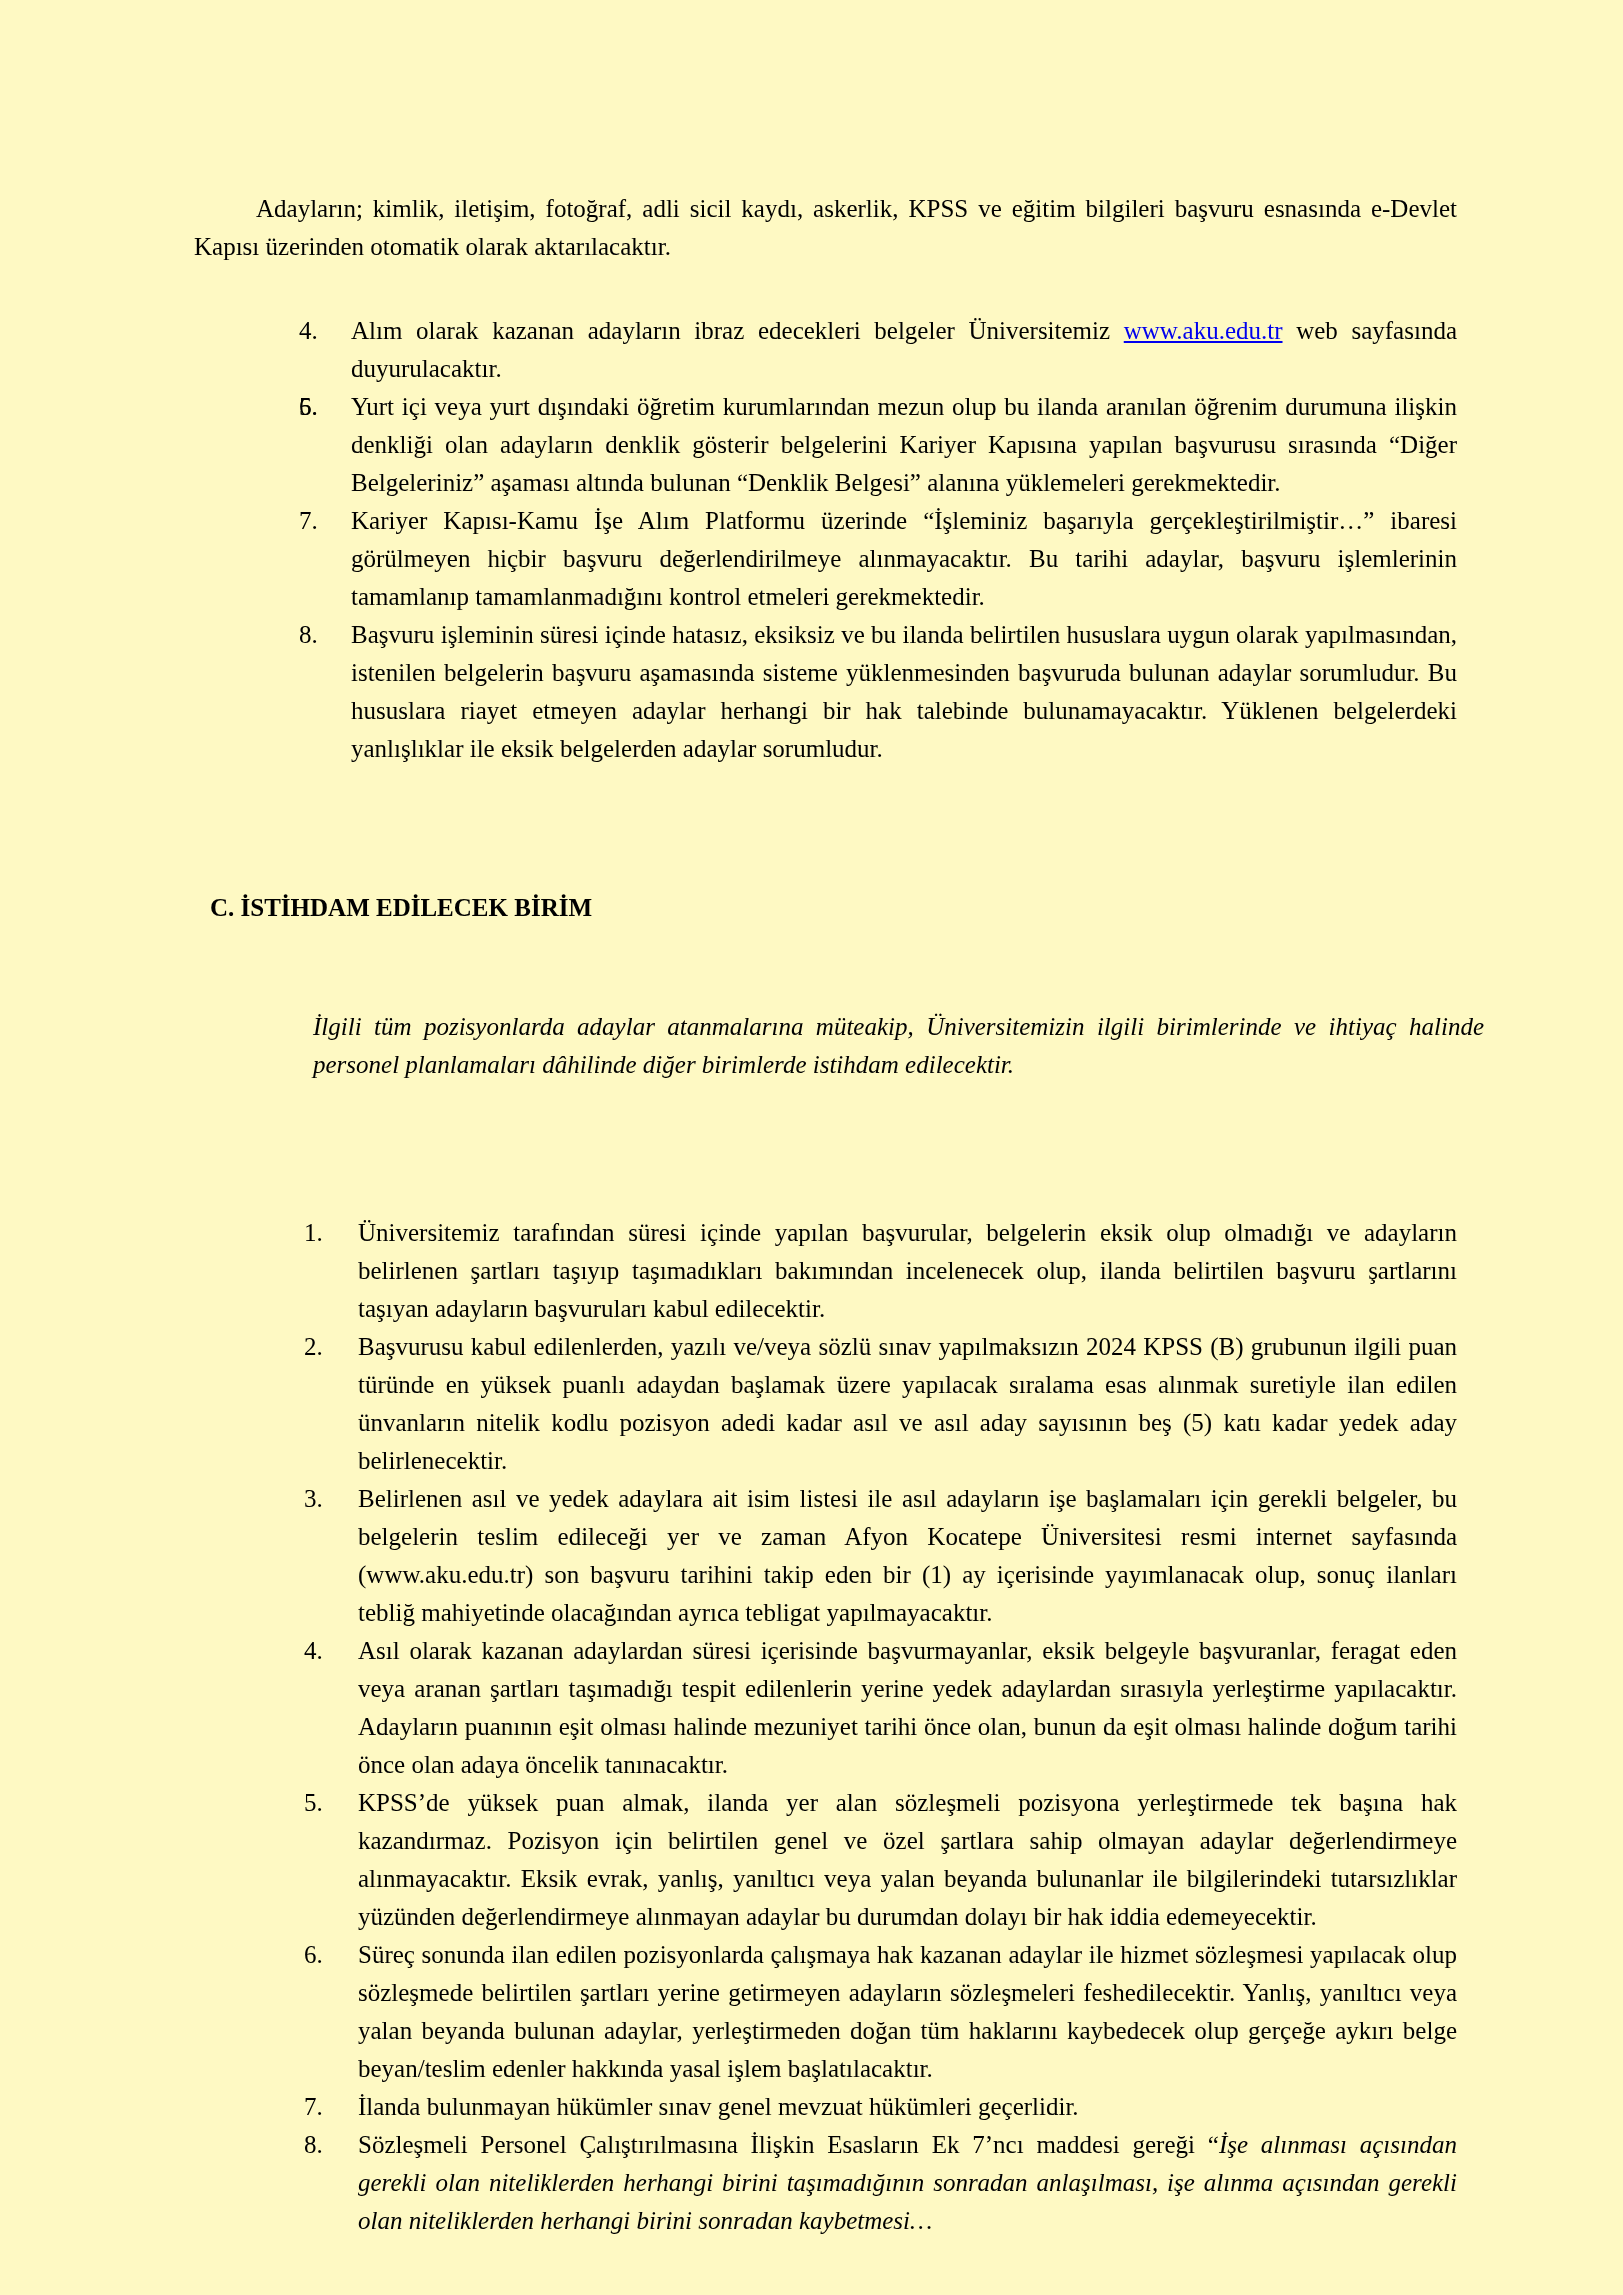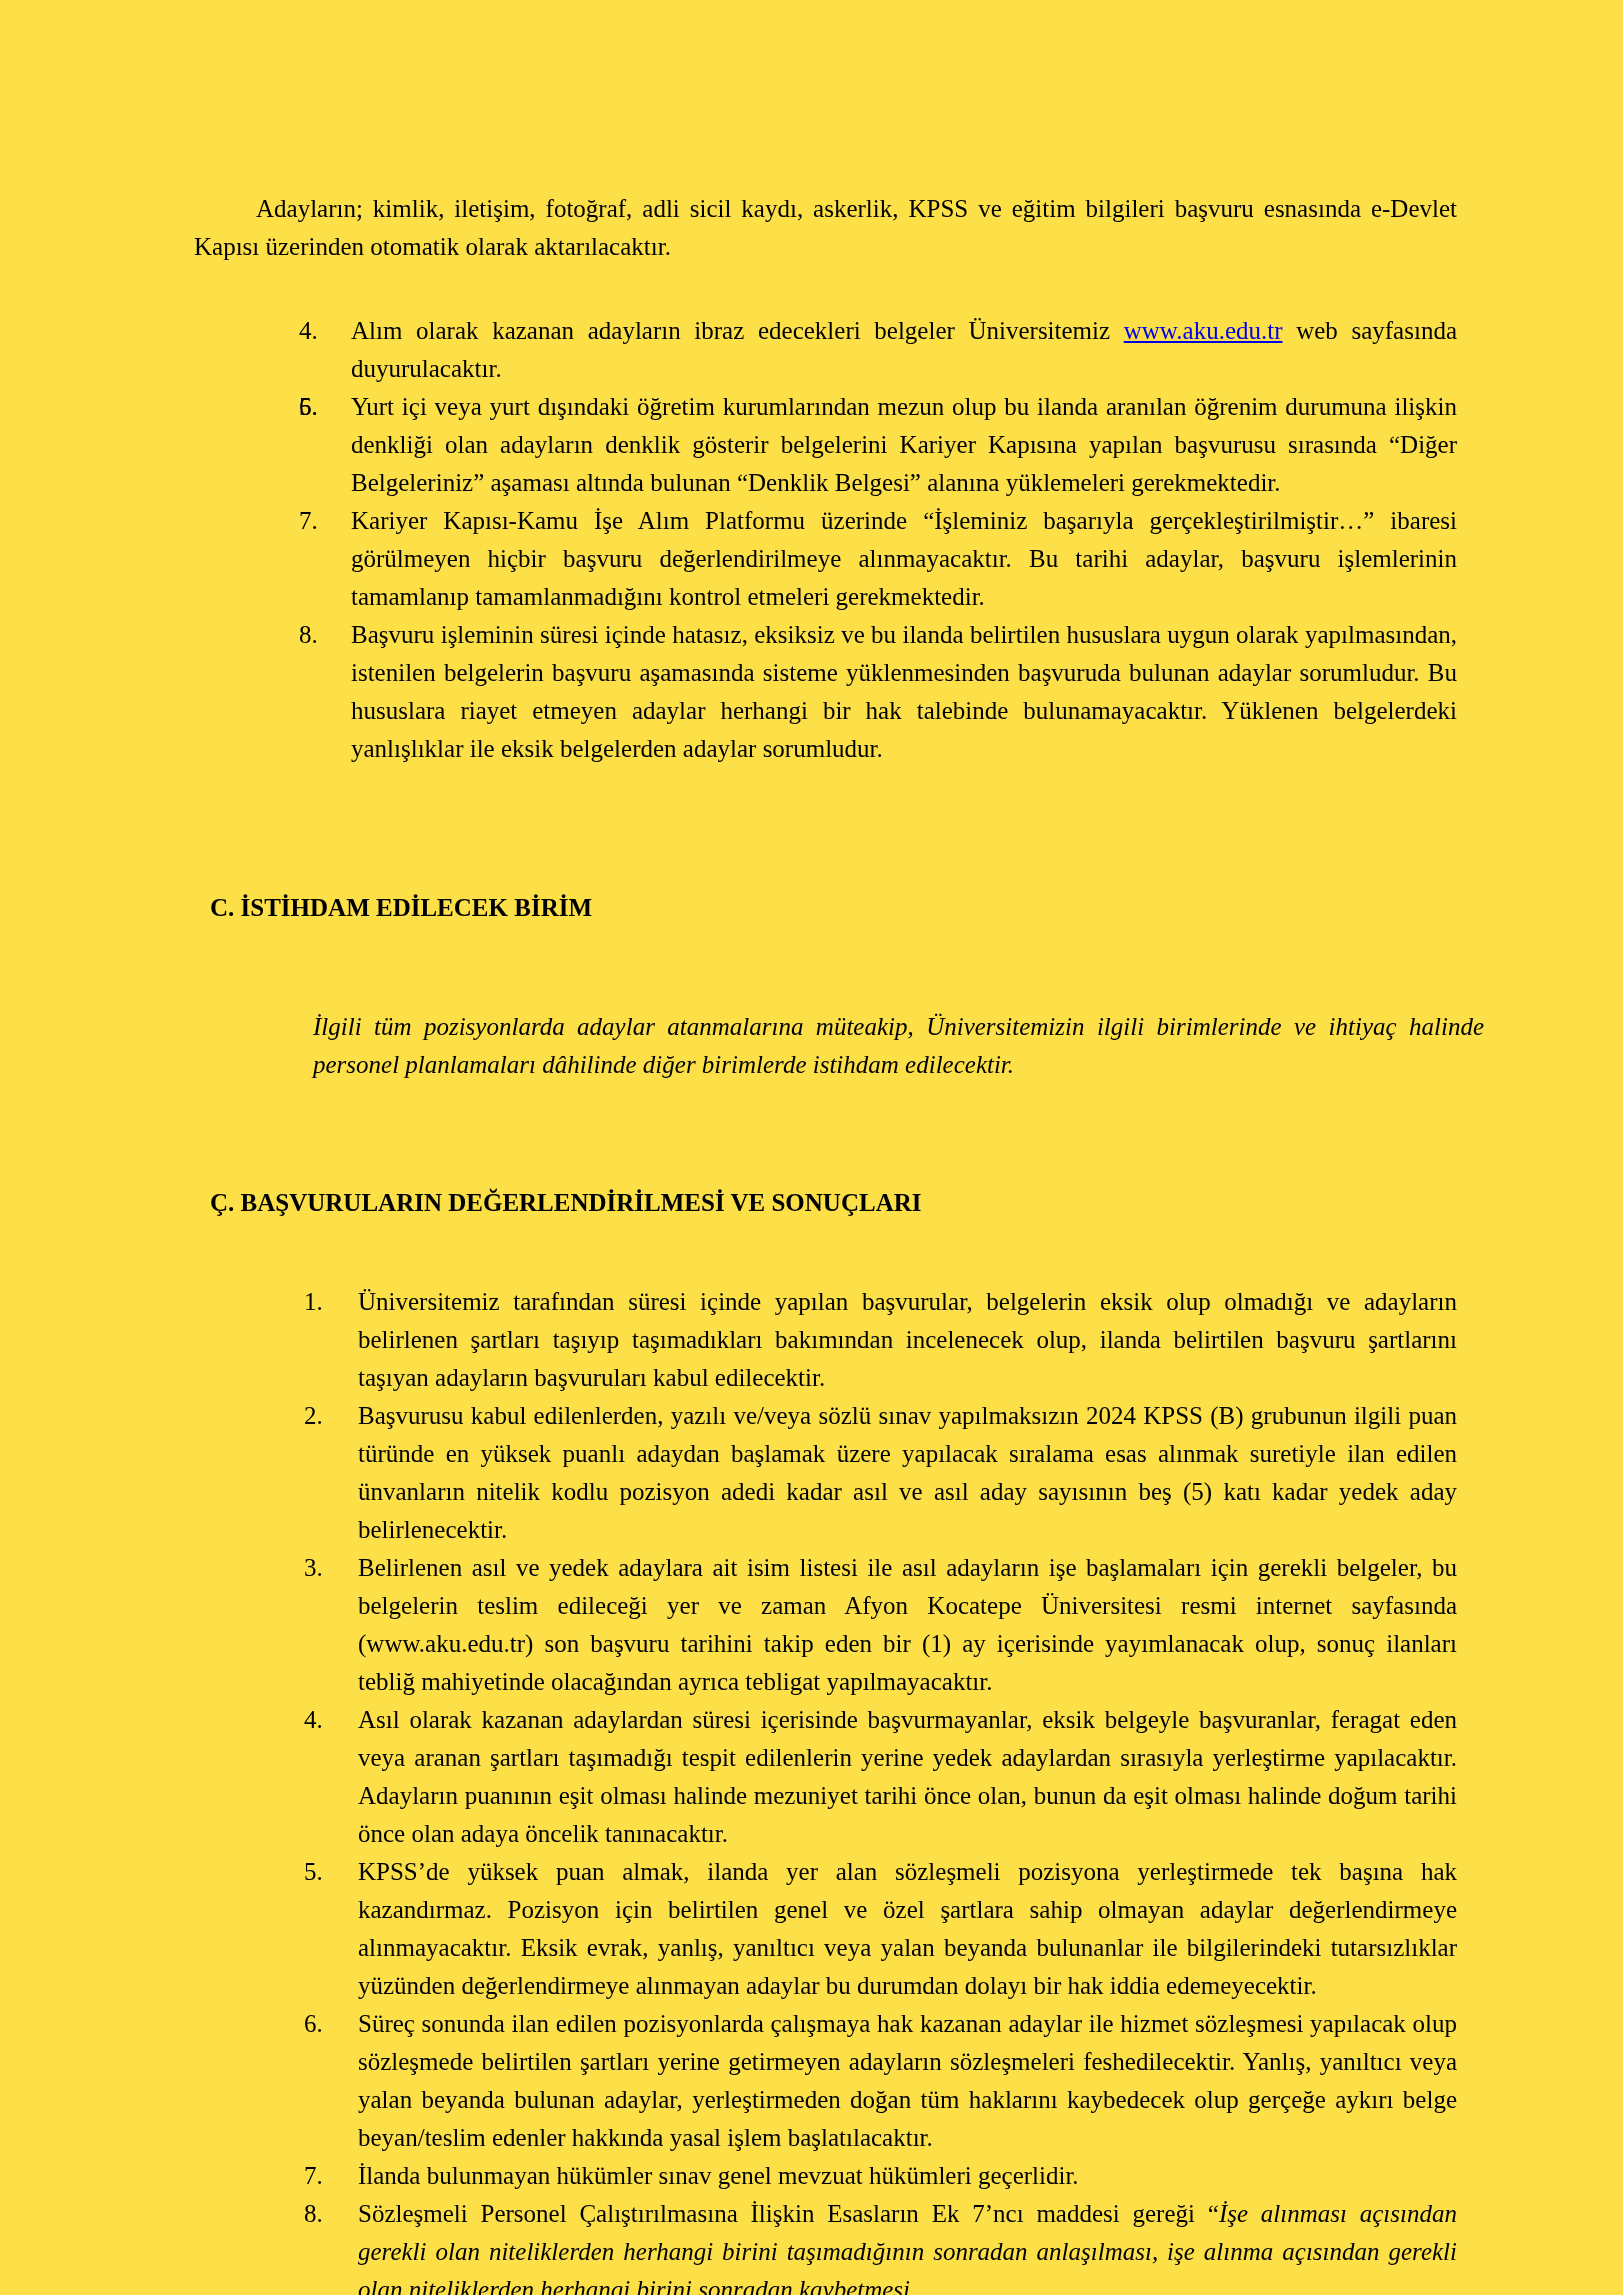--- a/index.html
+++ b/index.html
@@ -5,21 +5,21 @@
 <style>
   html, body {
     margin: 0;
     padding: 0;
     background: #ffffff;
   }
   .page {
     position: relative;
     width: 1623px;
     height: 2295px;
-    background: #fde047;
+    background: #fef9c3;
     font-family: "Liberation Serif", "DejaVu Serif", serif;
     color: #000000;
     box-sizing: border-box;
     padding: 0;
     overflow: hidden;
   }
   .content {
     position: absolute;
     left: 194px;
     top: 190px;
@@ -150,21 +150,20 @@
     <div class="vspace-xxl"></div>
 
     <h2 class="section-heading">C. İSTİHDAM EDİLECEK BİRİM</h2>
 
     <div class="vspace-lg"></div>
 
     <p class="para body-indent">İlgili tüm pozisyonlarda adaylar atanmalarına müteakip, Üniversitemizin ilgili birimlerinde ve ihtiyaç halinde personel planlamaları dâhilinde diğer birimlerde istihdam edilecektir.</p>
 
     <div class="vspace-xl"></div>
 
-    <h2 class="section-heading">Ç. BAŞVURULARIN DEĞERLENDİRİLMESİ VE SONUÇLARI</h2>
 
     <div class="vspace-md"></div>
 
     <ol class="doc-list list-b">
 
       <li>
         <span class="num">1.</span>
         <span class="li-body">Üniversitemiz tarafından süresi içinde yapılan başvurular, belgelerin eksik olup olmadığı ve adayların belirlenen şartları taşıyıp taşımadıkları bakımından incelenecek olup, ilanda belirtilen başvuru şartlarını taşıyan adayların başvuruları kabul edilecektir.</span>
       </li>
 

